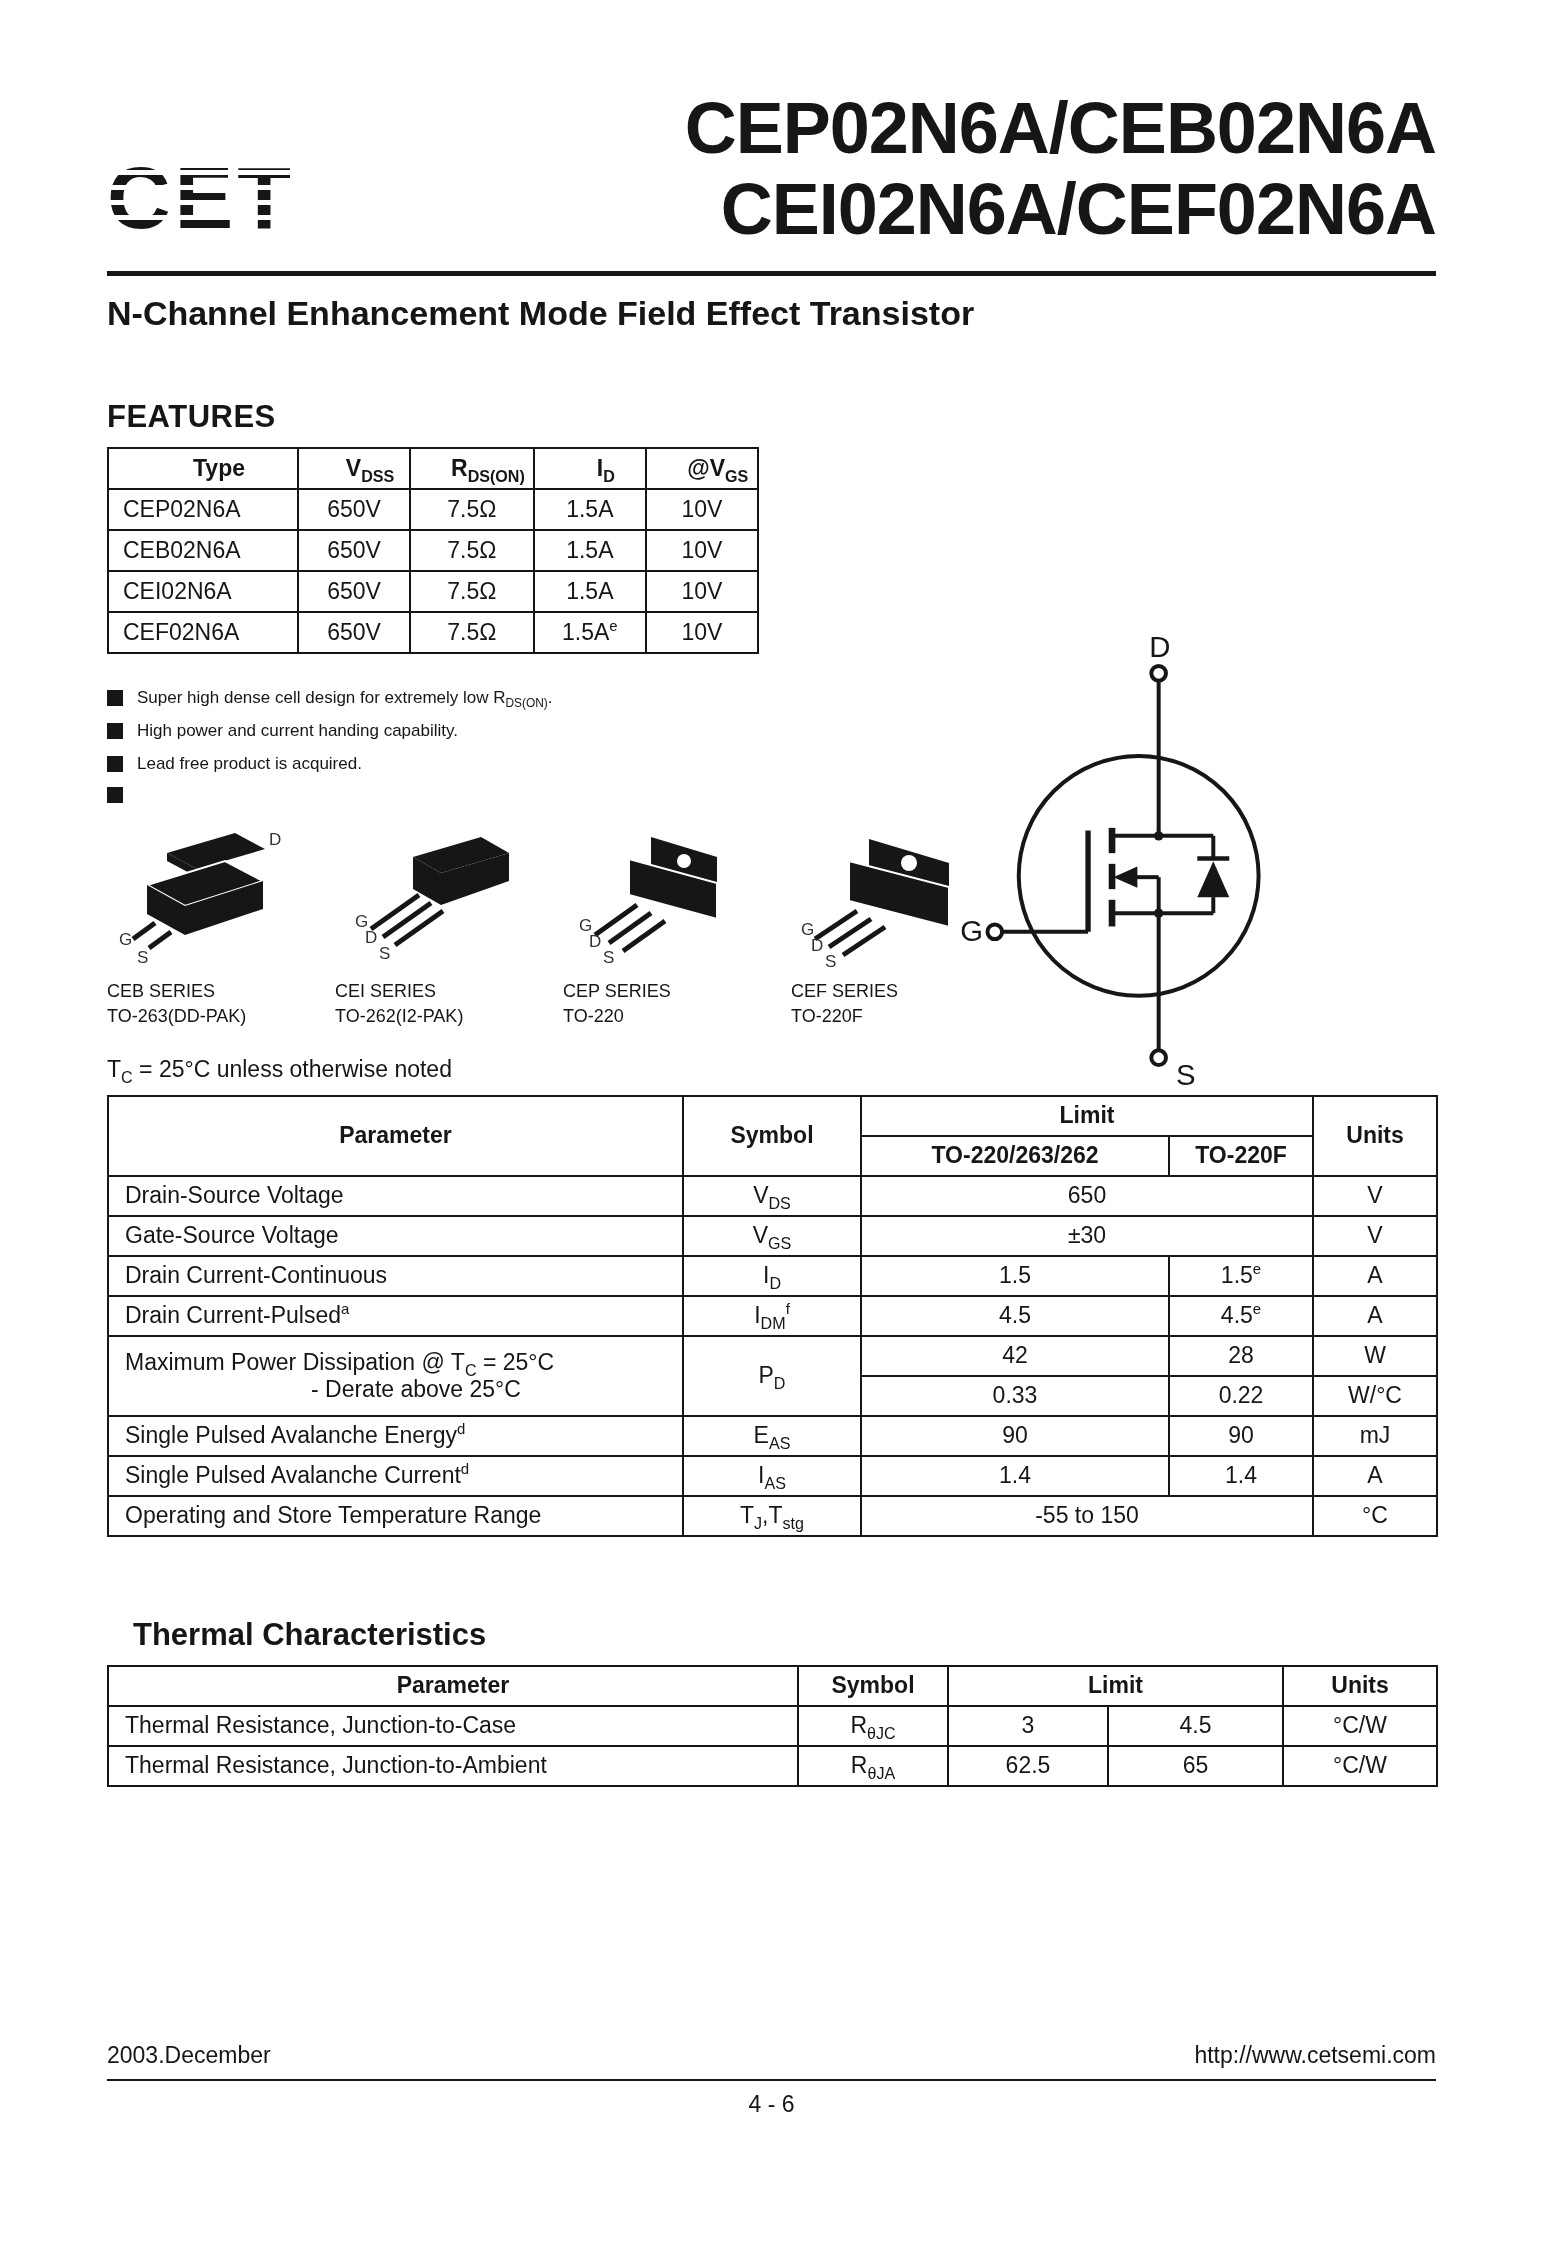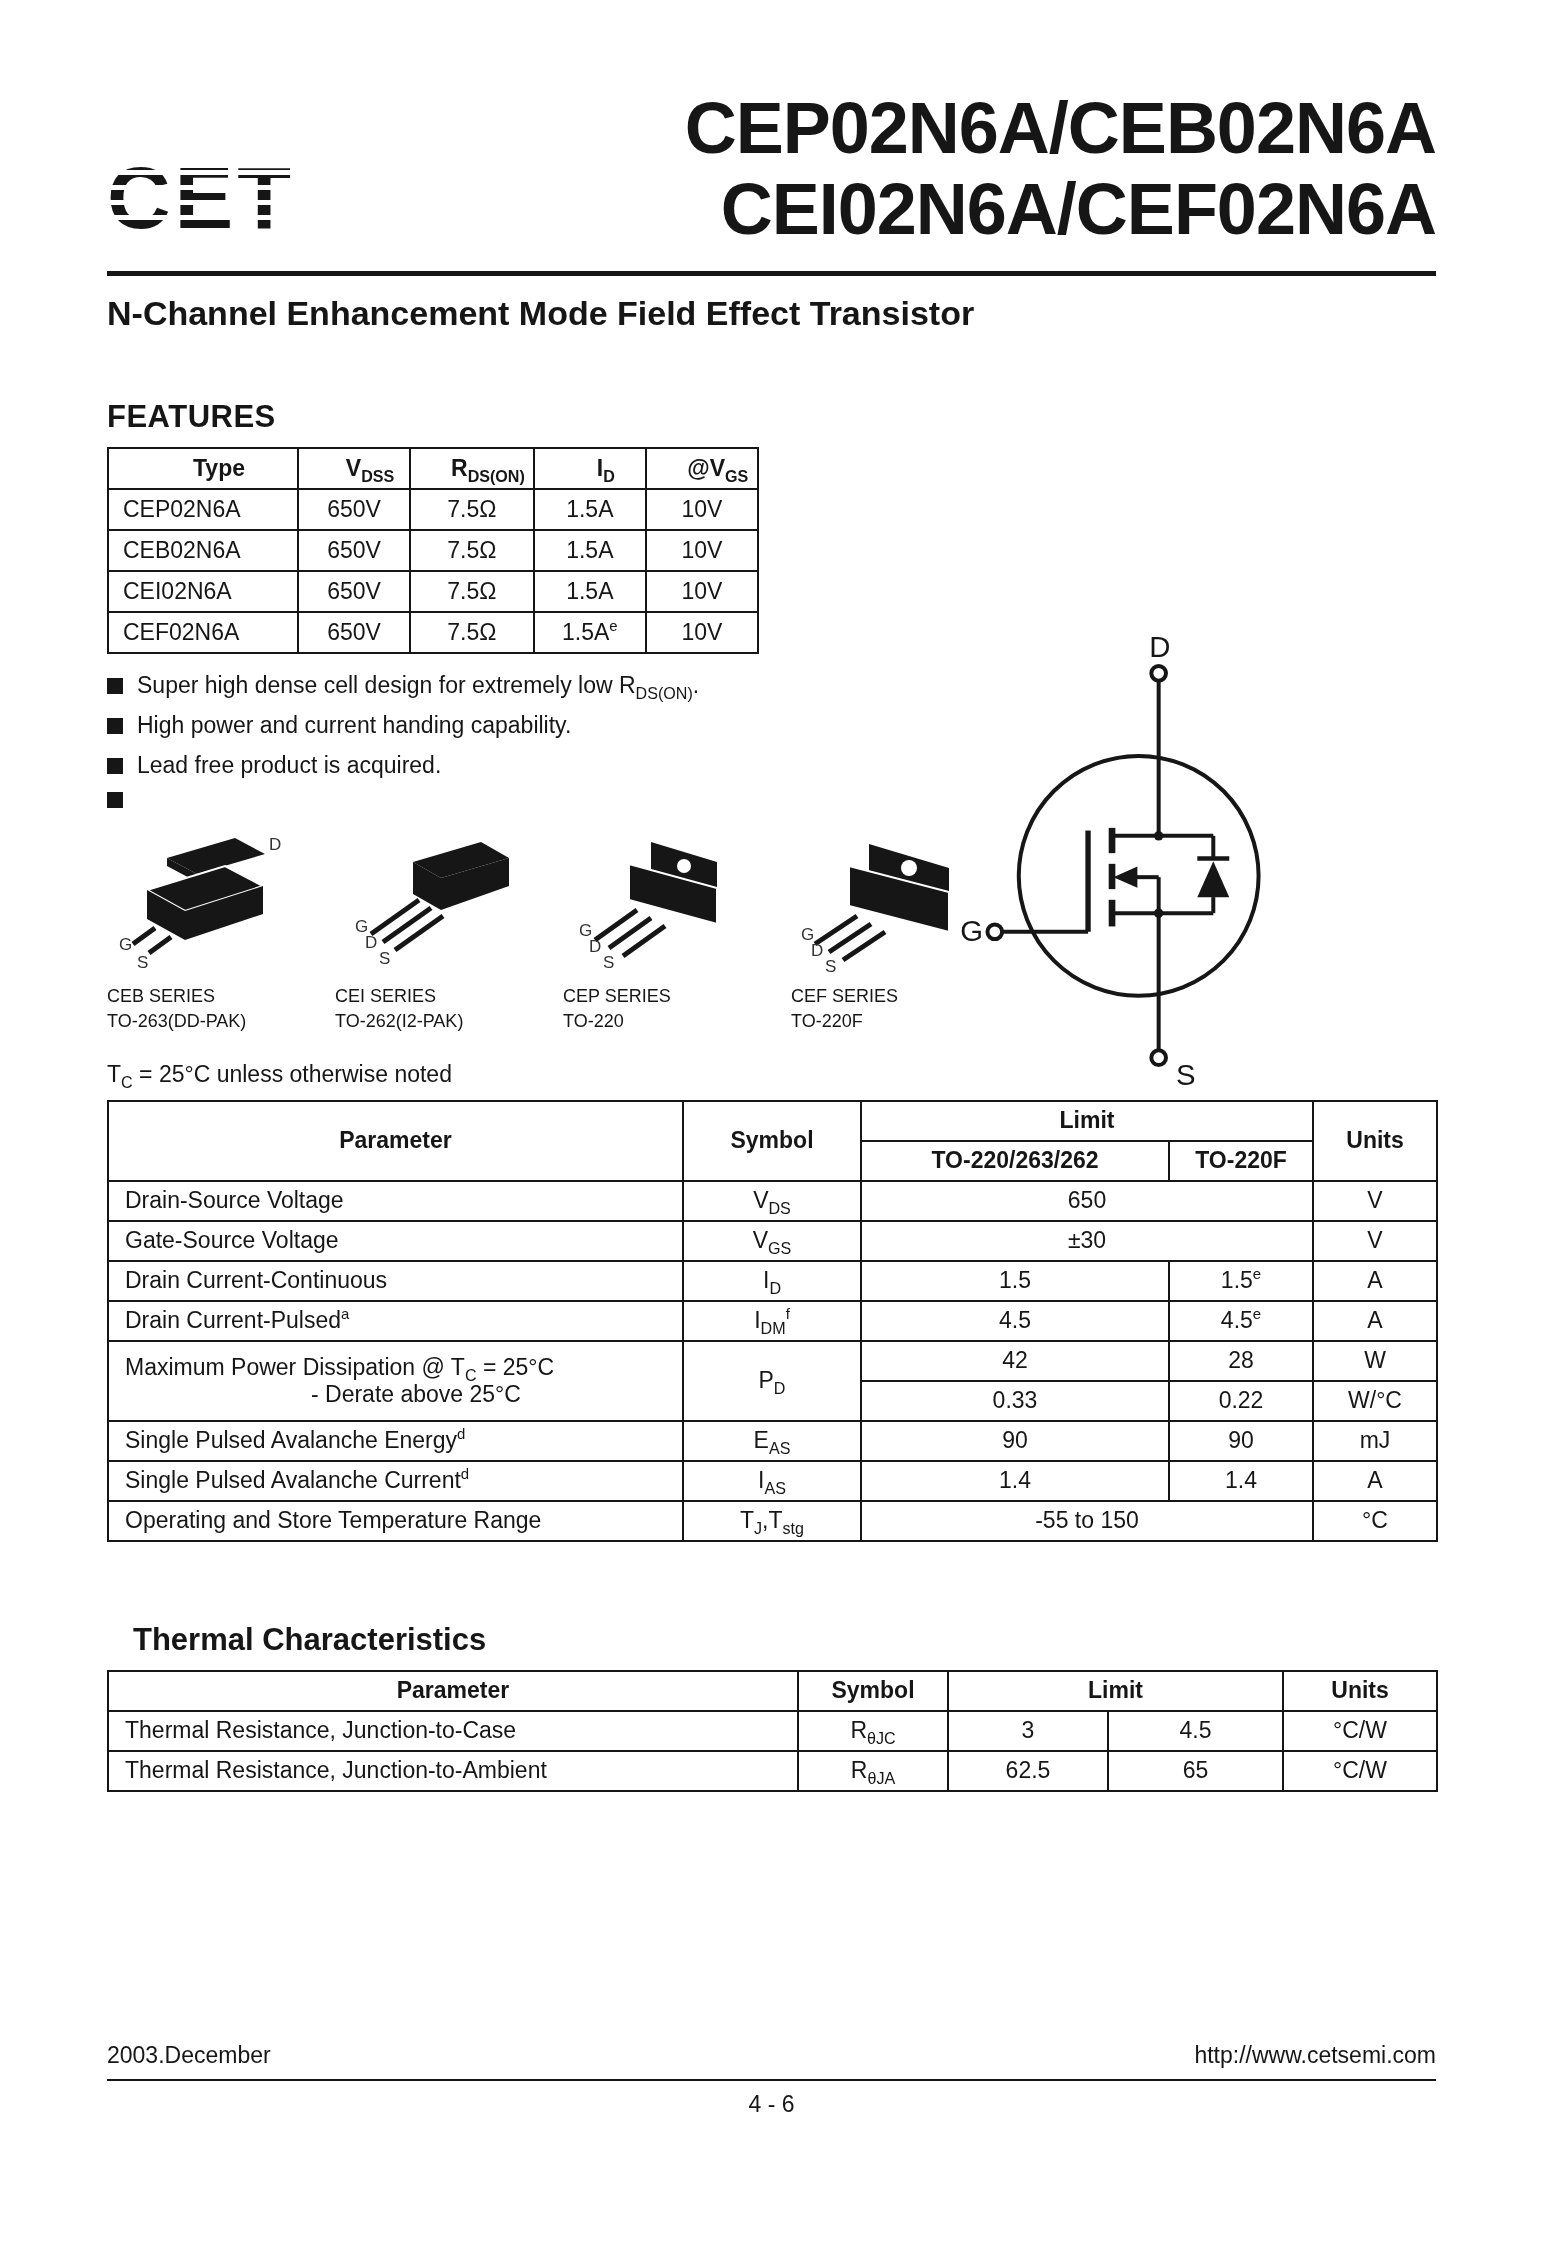--- a/index.html
+++ b/index.html
@@ -21,21 +21,21 @@
   .features-heading { font-size:31px; font-weight:bold; margin-top:66px; letter-spacing:0.5px; }
   .tbl { border-collapse:collapse; table-layout:fixed; }
   .tbl th, .tbl td { border:2px solid #161616; text-align:center; vertical-align:middle; padding:4px 8px; }
   .feat { font-size:23px; margin-top:12px; }
   .feat th, .feat td { height:41px; }
   .feat th { font-weight:bold;padding-left:40px; }
   .feat td.type-cell { text-align:left; padding-left:14px; }
   sub { font-size:70%; line-height:0; }
   sup { font-size:65%; line-height:0; }
 
-  .bullets { margin-top:18px; font-size:23px; width:880px; }
+  .bullets { margin-top:34px; font-size:17px; width:880px; }
   .bullet { display:flex; align-items:center; margin:13px 0; }
   .sq { width:16px; height:16px; background:#161616; margin-right:14px; flex:none; }
 
   
   .packages { display:flex; gap:32px; margin-top:24px; width:900px; }
   .pkg { width:196px; }
   .pkg svg { display:block; }
   .pkg figcaption { font-size:18px; line-height:1.35; margin-top:2px; }
   .pkg svg text { font-family:"Liberation Sans", sans-serif; font-size:17px; fill:#333; }
 

